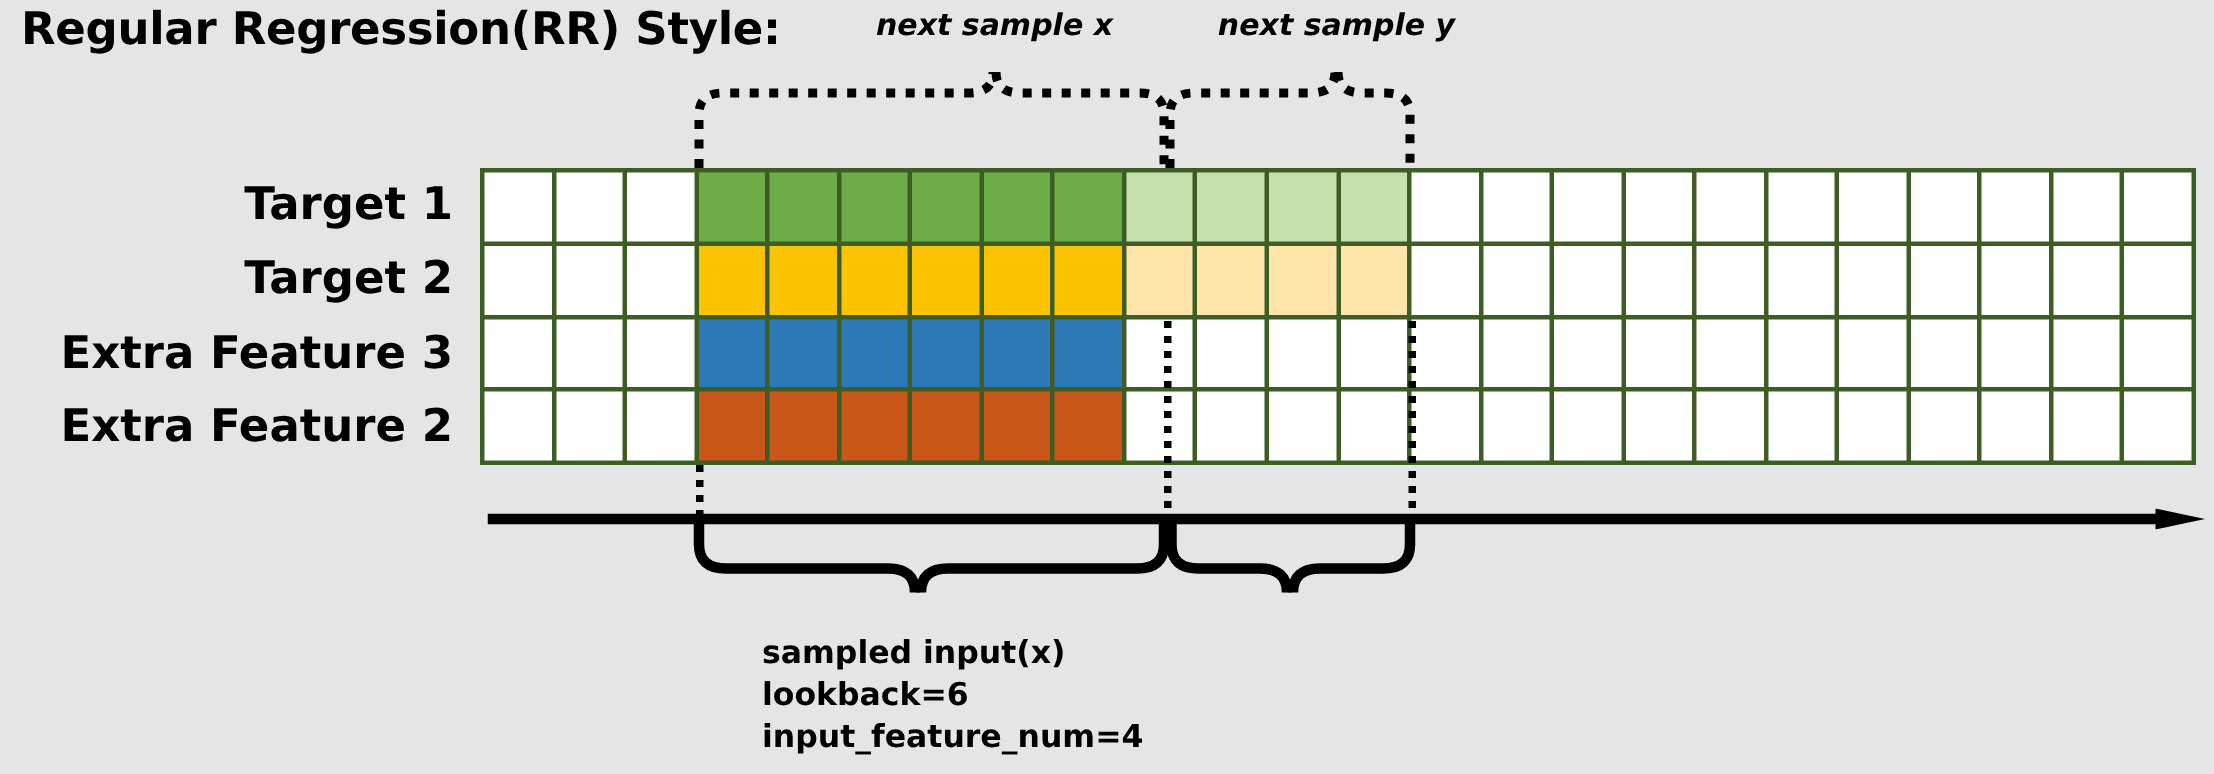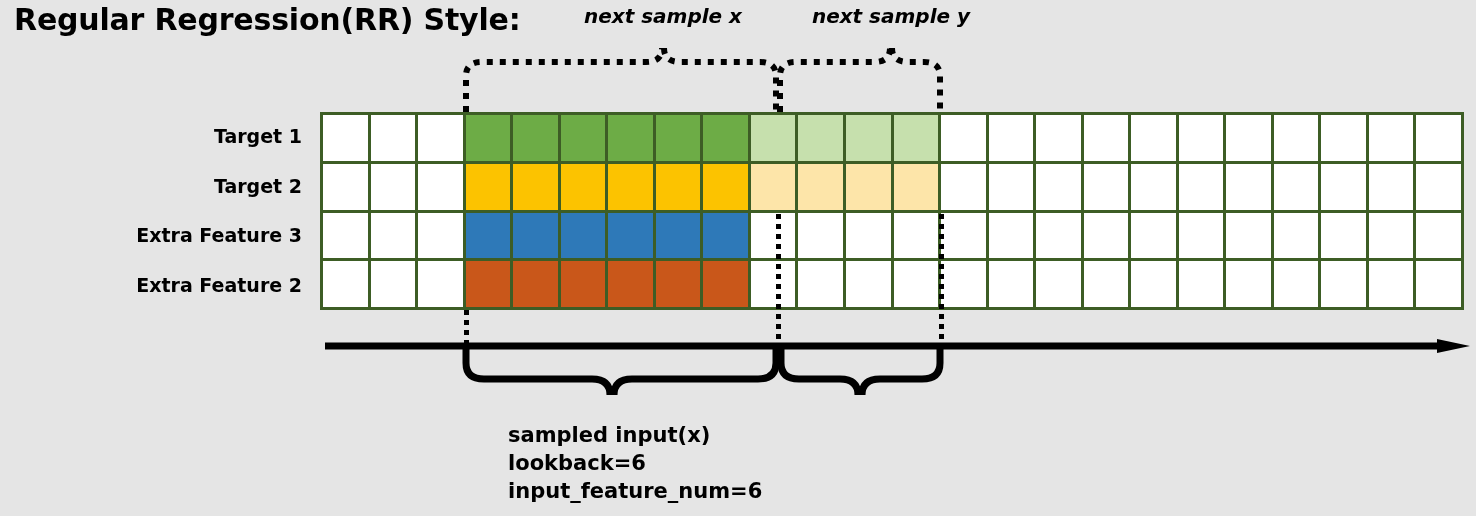--- a/index.html
+++ b/index.html
@@ -38,21 +38,21 @@
     white-space: nowrap;
     text-align: center;
   }
   #caption-next-x { left: 578px; top: 4px; width: 170px; }
   #caption-next-y { left: 806px; top: 4px; width: 170px; }
 
   
   .row-label {
     position: absolute;
     right: 0;
-    font-size: 19px;
+    font-size: 30px;
     font-weight: 700;
     white-space: nowrap;
     line-height: 1;
   }
   #row-labels {
     left: 0px;
     top: 112px;
     width: 310px;
     height: 198px;
   }
@@ -274,16 +274,16 @@
       <path d="M 614,50 Q 614,34 632,34 L 758,34 Q 776,34 776,18 L 776,2"></path>
 
       <path d="M 781,2 L 781,18 Q 781,34 799,34 L 840,34 Q 858,34 858,50"></path>
       <path d="M 862,50 Q 862,34 880,34 L 922,34 Q 940,34 940,18 L 940,2"></path>
     </g>
   </svg>
 
   <div class="abs annot" id="annot-input">
     <div>sampled input(x)</div>
     <div>lookback=6</div>
-    <div>input_feature_num=6</div>
+    <div>input_feature_num=4</div>
   </div>
 
 </div>
 
 </body></html>

